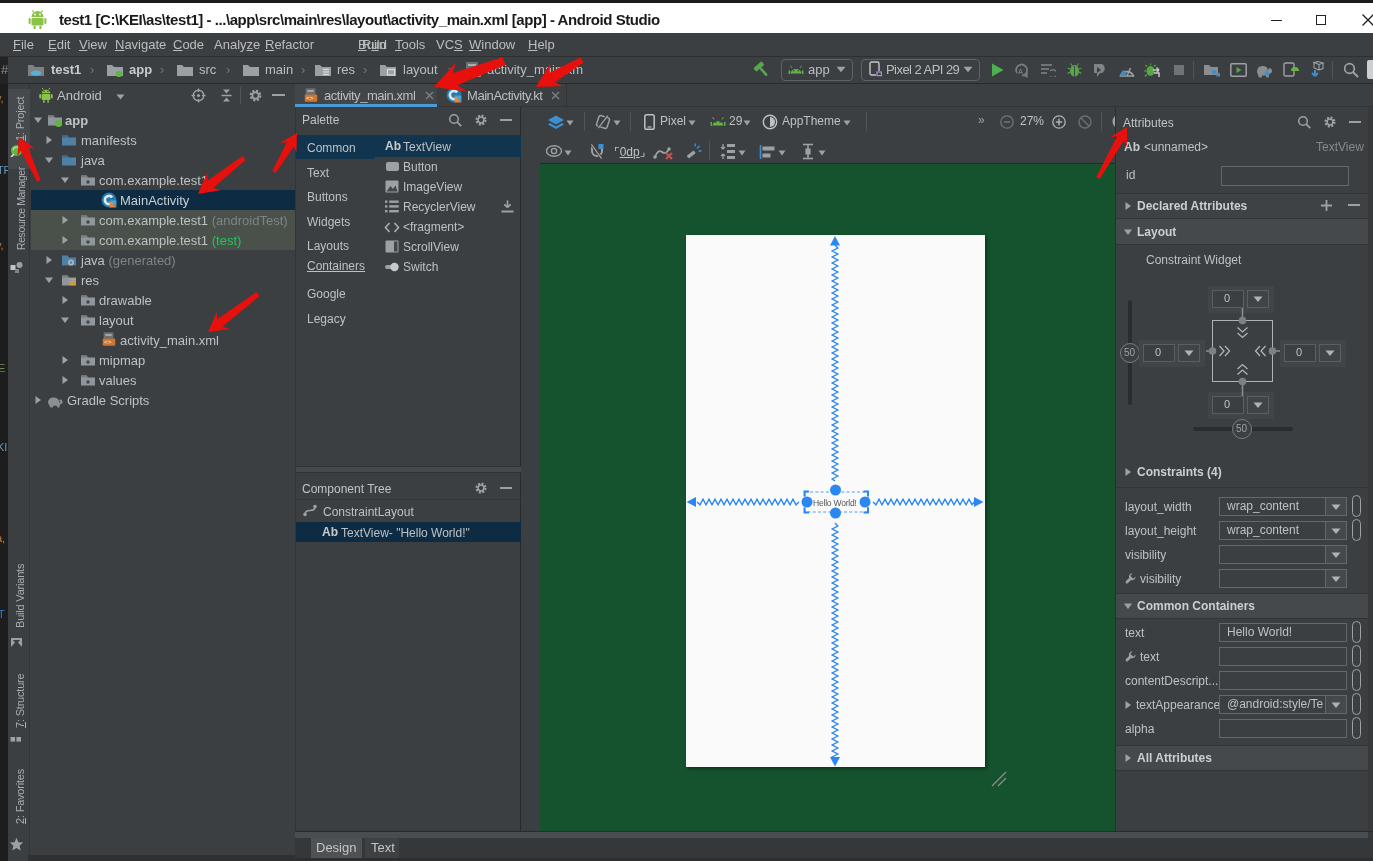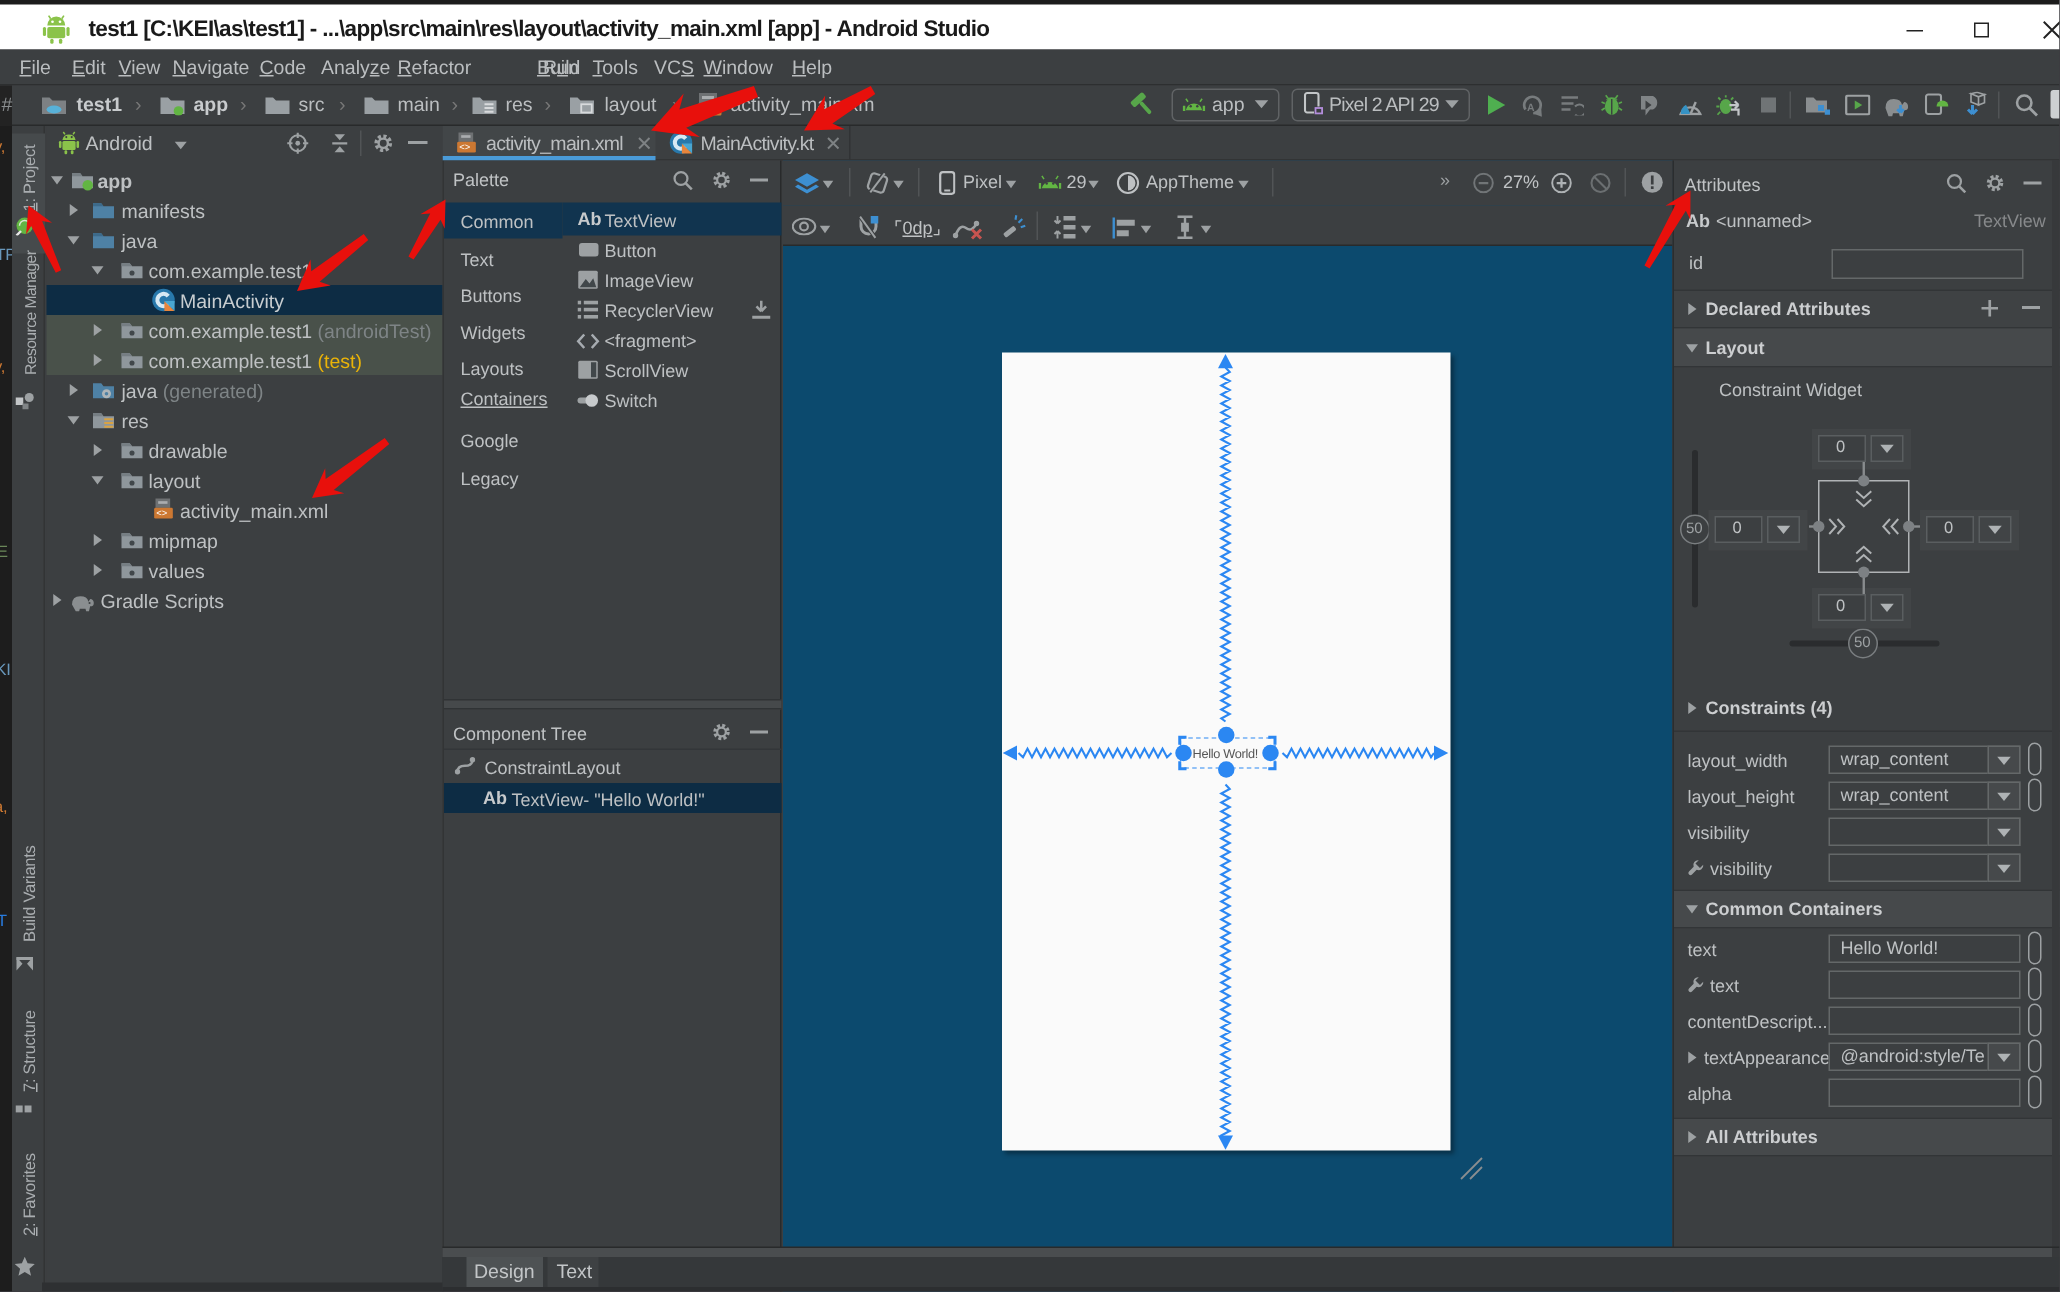--- a/index.html
+++ b/index.html
@@ -419,21 +419,21 @@
     <svg class="abs" style="left:49px;top:129px" width="16" height="14">
         <use href="#fold-pkg"></use>
       </svg>
     <span class="abs" style="left:68px;top:129px;">com.example.test1 <span style="color:#7e8486">(androidTest)</span></span>
     <svg class="abs" style="left:29px;top:151px" width="10" height="10">
         <use href="#tri-r"></use>
       </svg>
     <svg class="abs" style="left:49px;top:149px" width="16" height="14">
         <use href="#fold-pkg"></use>
       </svg>
-    <span class="abs" style="left:68px;top:149px;">com.example.test1 <span style="color:#eab308">(test)</span></span>
+    <span class="abs" style="left:68px;top:149px;">com.example.test1 <span style="color:#22c55e">(test)</span></span>
     <svg class="abs" style="left:13px;top:171px" width="10" height="10">
         <use href="#tri-r"></use>
       </svg>
     <svg class="abs" style="left:30px;top:169px" width="16" height="14">
         <use href="#fold-gen"></use>
       </svg>
     <span class="abs" style="left:50px;top:169px;">java <span style="color:#7e8486">(generated)</span></span>
     <svg class="abs" style="left:13px;top:191px" width="10" height="10">
         <use href="#tri-d"></use>
       </svg>
@@ -560,21 +560,21 @@
       <path d="M2 10.5 Q 2 6.5 7 6.5 Q 12 6.5 12 2.5" fill="none" stroke="#9da1a3" stroke-width="1.6"></path>
       <circle cx="2" cy="10.5" r="1.8" fill="#9da1a3"></circle>
         <circle cx="12" cy="2.5" r="1.8" fill="#9da1a3"></circle>
     </svg>
     <span class="abs" style="left:27px;top:398px;">ConstraintLayout</span>
     <div class="abs" style="left:0;top:415px;width:225px;height:20px;background:#0d2c44;"></div>
     <span class="abs" style="left:26px;top:418px;color:#c7cacc;font-weight:700;font-size:12px;">Ab</span>
     <span class="abs" style="left:45px;top:419px;">TextView- "Hello World!"</span>
   </div>
 
-  <div class="abs" id="editor" style="left:522px;top:107px;width:593px;height:754px;background:#0c4a6e;color:#bec1c3;font-size:12px;">
+  <div class="abs" id="editor" style="left:540px;top:107px;width:593px;height:754px;background:#14532d;color:#bec1c3;font-size:12px;">
 
     <div class="abs" style="left:0;top:0;width:593px;height:30px;background:#3c3f41;"></div>
     <div class="abs" style="left:0;top:30px;width:593px;height:27px;background:#3c3f41;border-bottom:1px solid #282a2b;"></div>
     <svg class="abs" style="left:7px;top:8px;" width="18" height="15" viewBox="0 0 18 15">
       <path d="M9 0.5 L17 5 L9 9.5 L1 5 Z" fill="#3d8fd1"></path>
       <path d="M3 8 L9 11.5 L15 8 L17 9.5 L9 14 L1 9.5 Z" fill="#3d8fd1"></path>
     </svg>
     <svg class="abs" style="left:26px;top:13px;" width="8" height="6" viewBox="0 0 8 6">
         <path d="M0.5 0.5 L7.5 0.5 L4 5.5 Z" fill="#9da1a3"></path>
       </svg>

